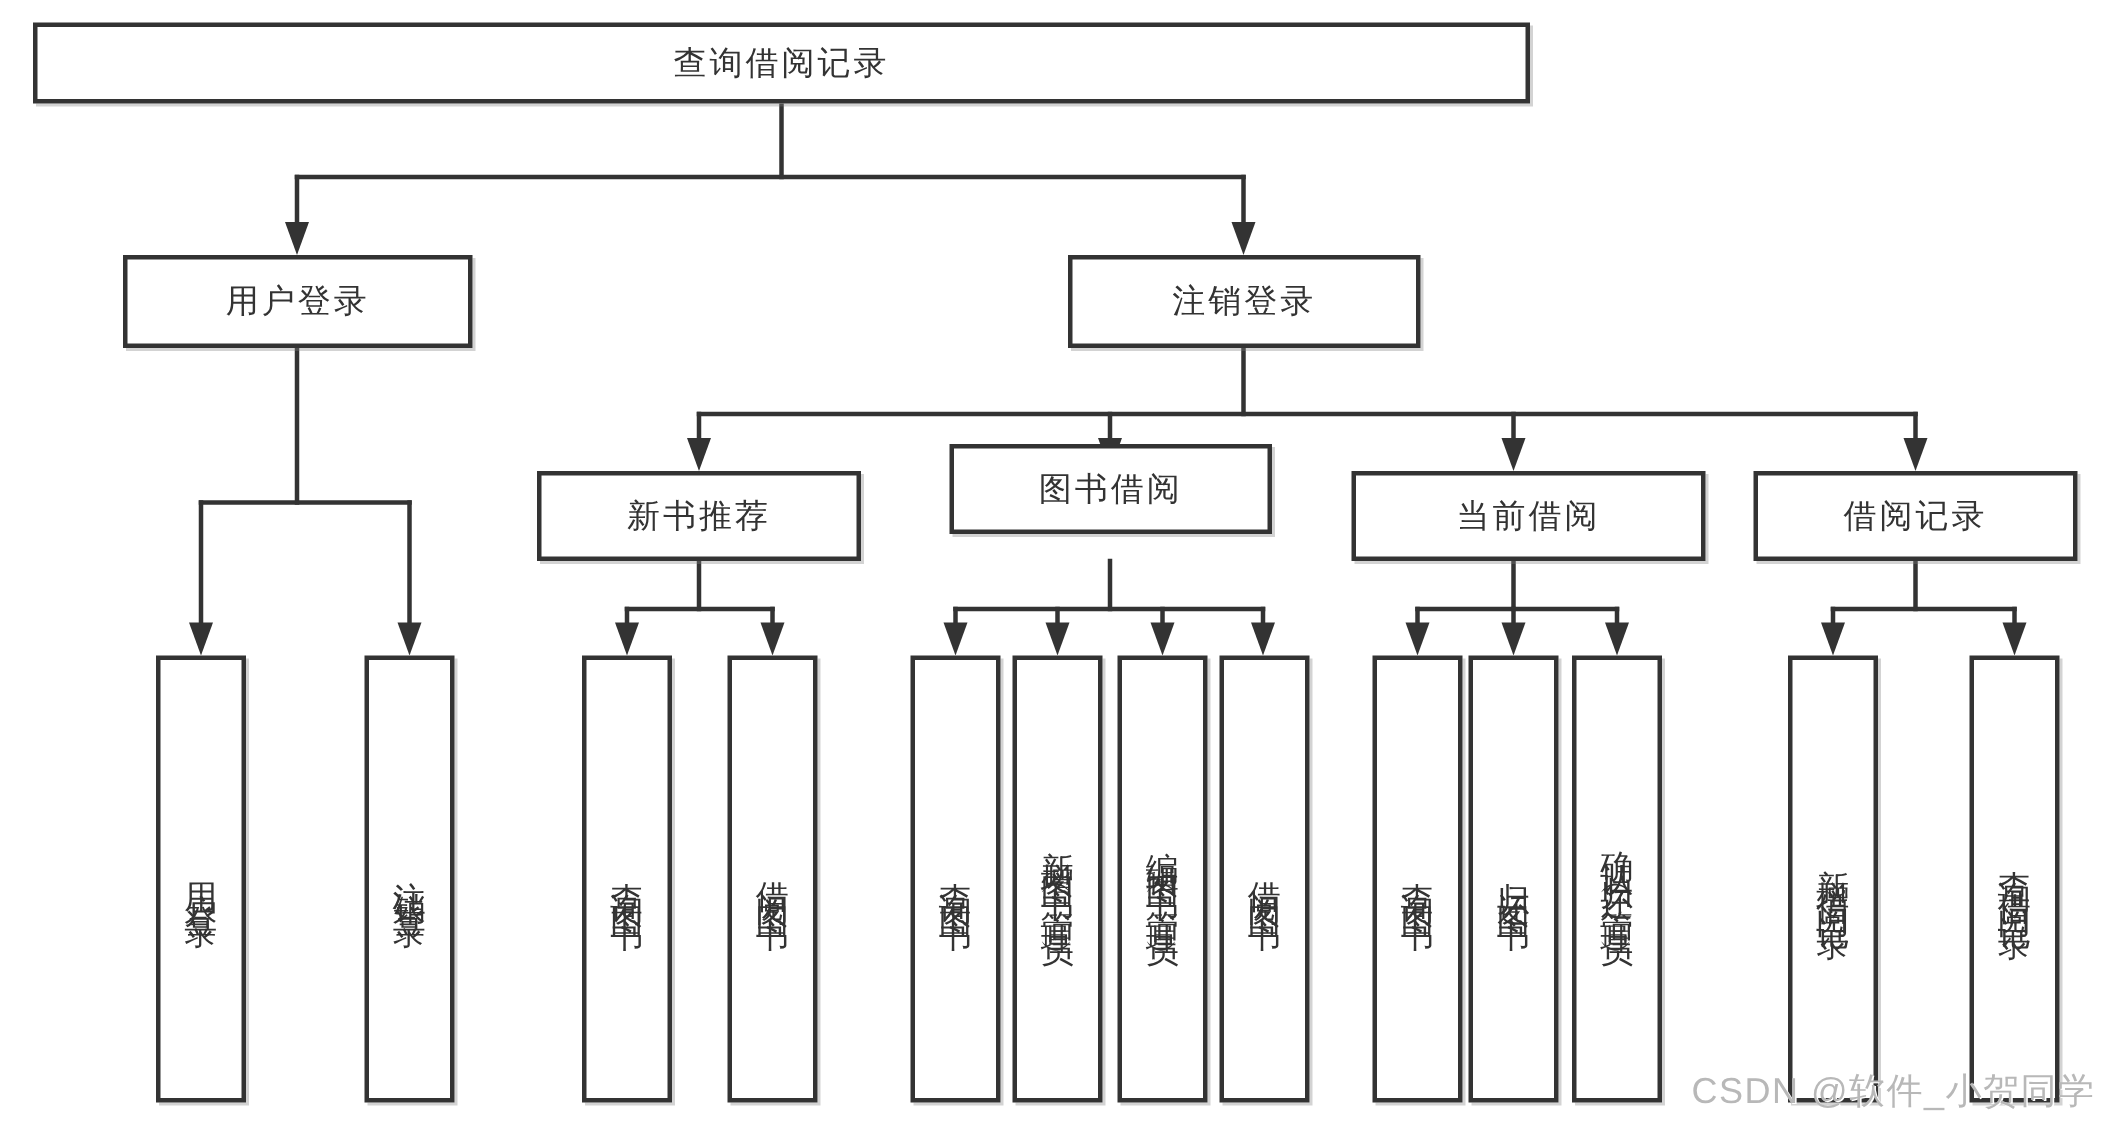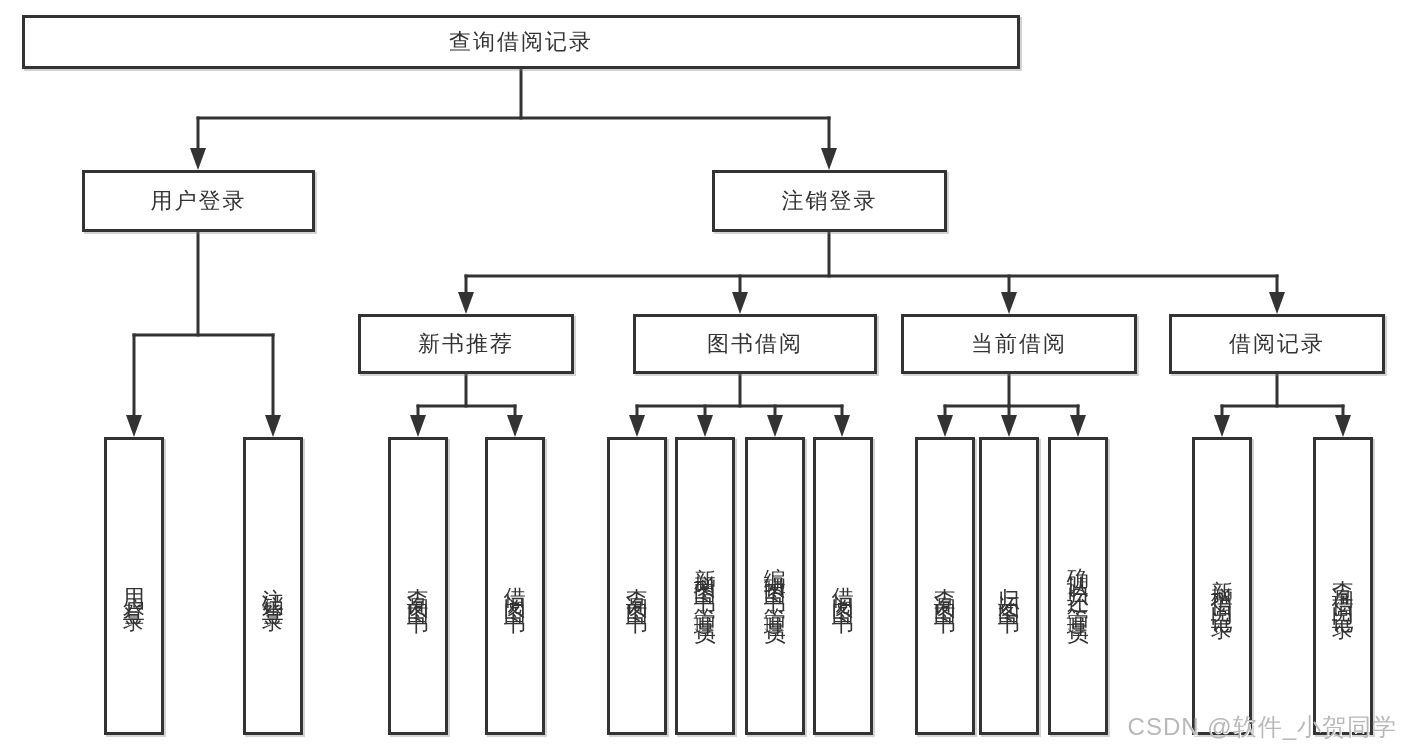--- a/index.html
+++ b/index.html
@@ -98,21 +98,21 @@
         <polygon points="1335,415 1351,415 1343,437" fill="#333333"></polygon>
       </g>
     </svg>
 
   <div class="box" style="left:22px;top:15px;width:998px;height:54px">查询借阅记录</div>
 
   <div class="box" style="left:82px;top:170px;width:233px;height:62px">用户登录</div>
   <div class="box" style="left:712px;top:170px;width:235px;height:62px">注销登录</div>
 
   <div class="box" style="left:358px;top:314px;width:216px;height:60px">新书推荐</div>
-  <div class="box" style="left:633px;top:314px;width:244px;height:60px">图书借阅</div>
+  <div class="box" style="left:633px;top:296px;width:215px;height:60px">图书借阅</div>
   <div class="box" style="left:901px;top:314px;width:236px;height:60px">当前借阅</div>
   <div class="box" style="left:1169px;top:314px;width:216px;height:60px">借阅记录</div>
 
   <div class="box v" style="left:104px;top:437px;width:60px;height:298px">用户登录</div>
   <div class="box v" style="left:243px;top:437px;width:60px;height:298px">注销登录</div>
 
   <div class="box v" style="left:388px;top:437px;width:60px;height:298px">查询图书</div>
   <div class="box v" style="left:485px;top:437px;width:60px;height:298px">借阅图书</div>
 
   <div class="box v" style="left:607px;top:437px;width:60px;height:298px">查询图书</div>

